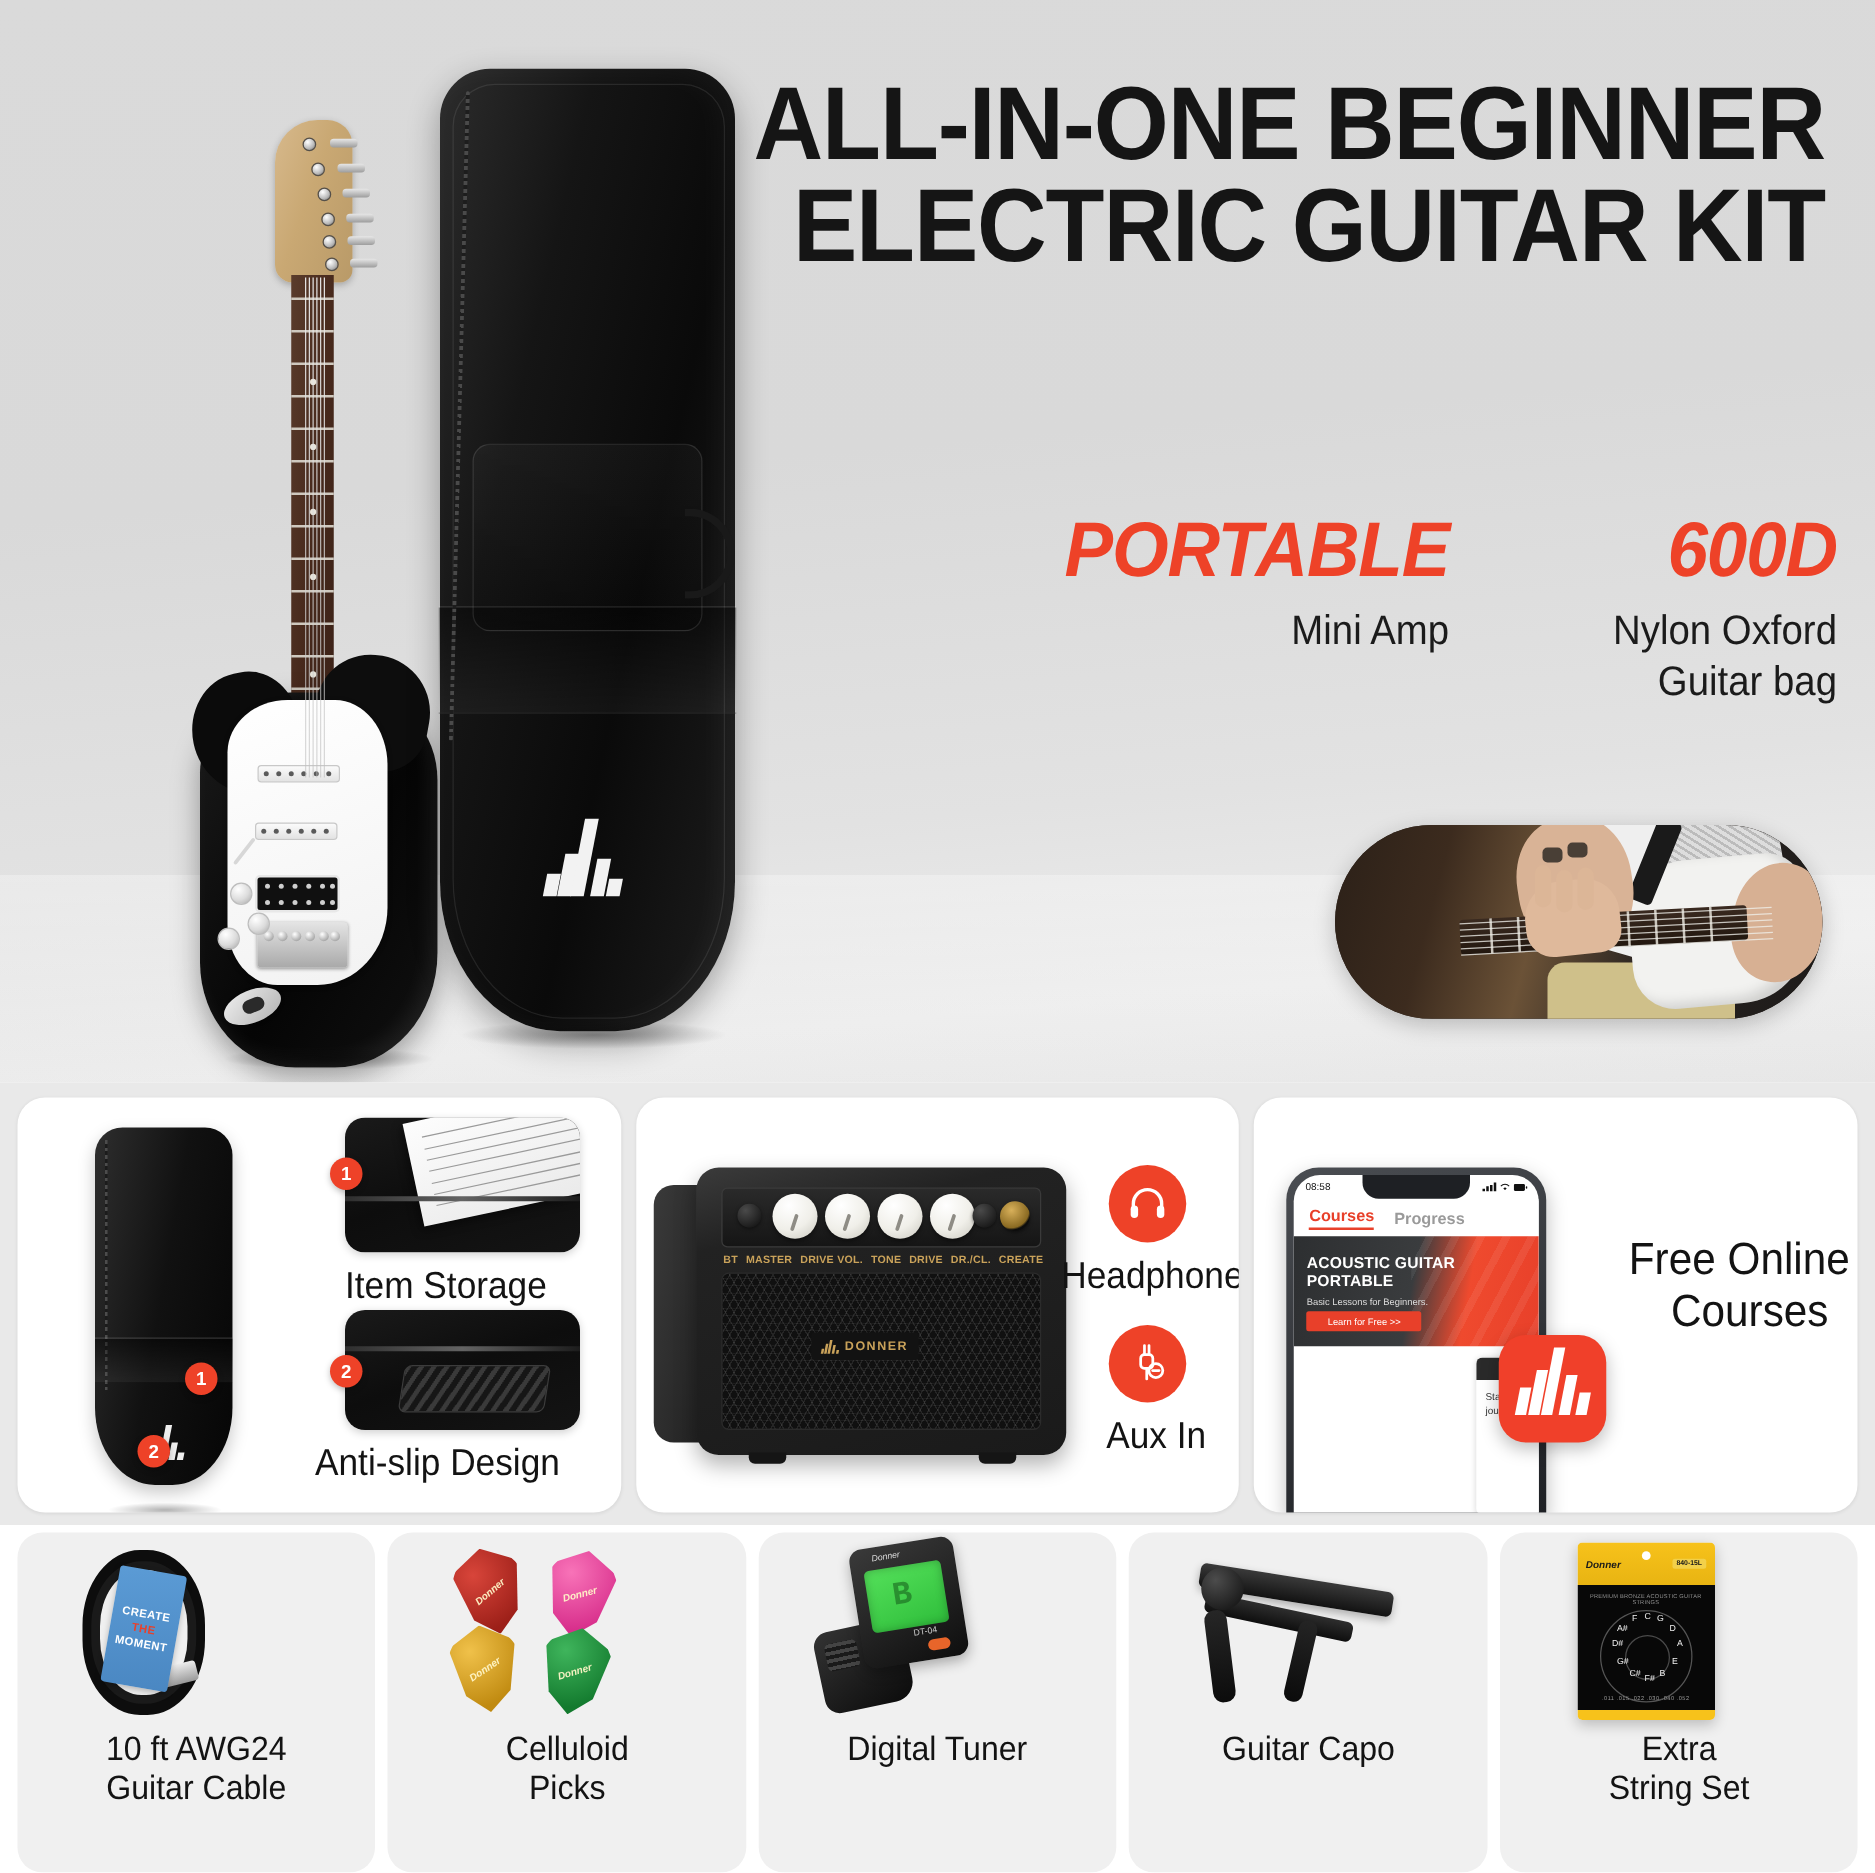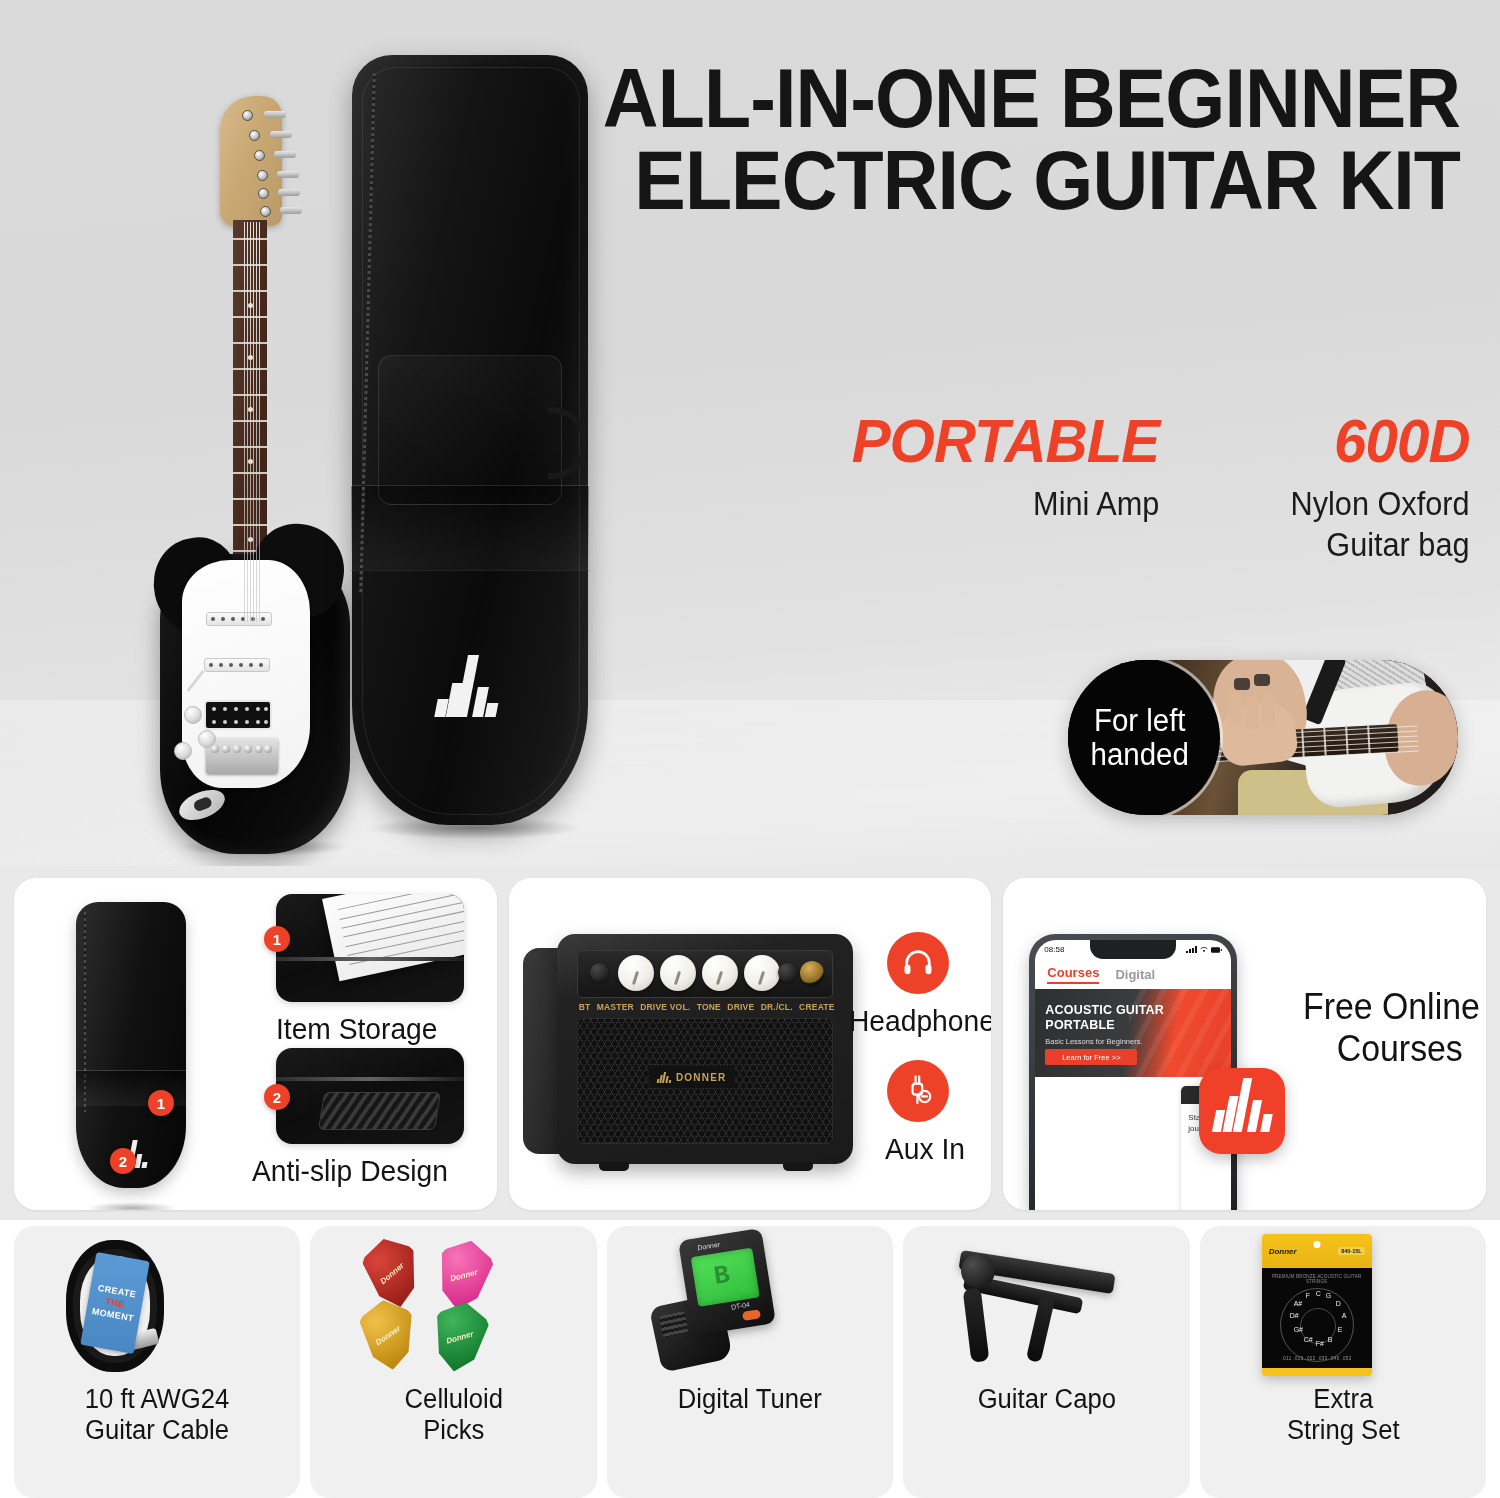--- a/index.html
+++ b/index.html
@@ -624,26 +624,20 @@
           <i></i>
           <i></i>
         </div>
       <div class="lp-hand"></div>
       <div class="lp-finger" style="left:160px"></div>
       <div class="lp-finger" style="left:177px;top:36px"></div>
       <div class="lp-finger" style="left:194px;top:34px"></div>
       <div class="lp-tat" style="left:166px;top:18px"></div>
       <div class="lp-tat" style="left:186px;top:14px"></div>
     </div>
-    <div class="lefty-badge">
-      <span>
-        <span>For left</span><br>
-        <span>handed</span>
-      </span>
-    </div>
   </div>
 </div>
 
 <div class="midband"></div>
 <div class="mid-cards">
 
   <div class="mcard">
     <div class="bagmini">
       <div class="bm-shape">
         <div class="bm-zip"></div>
@@ -763,21 +757,21 @@
                 <path d="M1 4a7 7 0 0 1 10 0" stroke="#111" stroke-width="1.2" fill="none"></path>
               </svg>
             <svg width="11" height="6" viewBox="0 0 16 8">
                 <rect x="0" y="0" width="13" height="8" rx="1.6" fill="#111"></rect>
                 <rect x="14" y="2.6" width="2" height="2.8" rx="1" fill="#111"></rect>
               </svg>
           </span>
         </div>
         <div class="ph-tabs">
           <div class="ph-tab active">Courses</div>
-          <div class="ph-tab">Digital</div>
+          <div class="ph-tab">Progress</div>
         </div>
         <div class="ph-hero">
           <div class="ph-h1">
             <span>ACOUSTIC GUITAR</span><br>
             <span>PORTABLE</span>
           </div>
           <div class="ph-h2">Basic Lessons for Beginners.</div>
           <div class="ph-btn">Learn for Free &gt;&gt;</div>
         </div>
         <div class="ph-card2">

